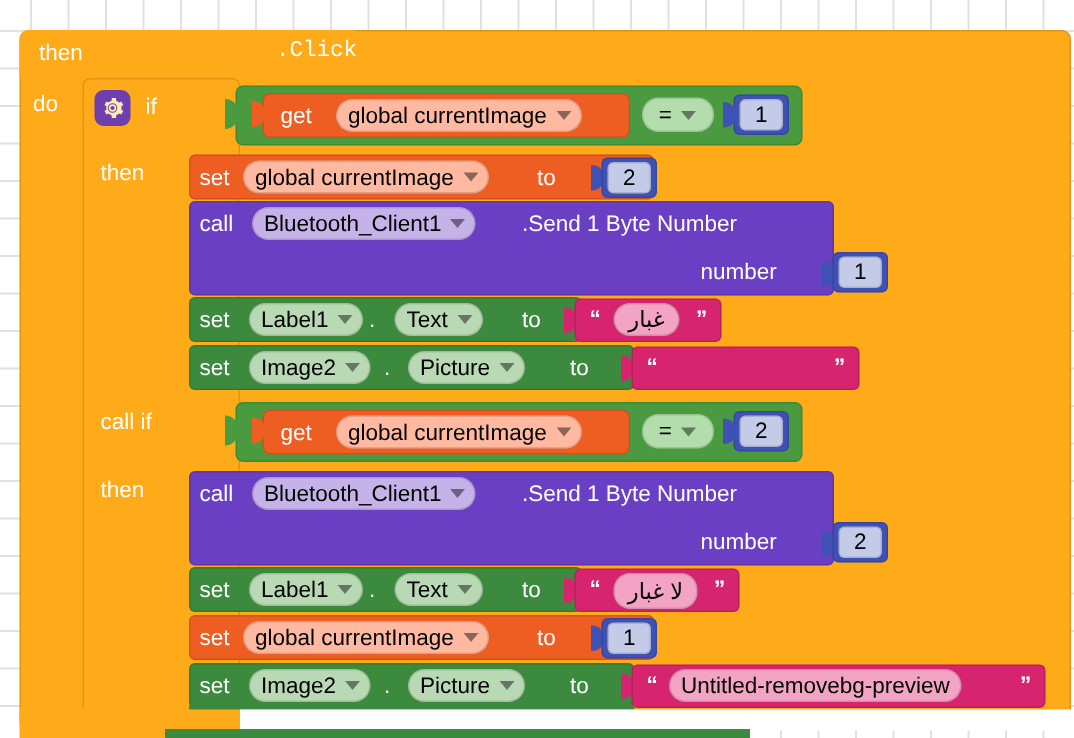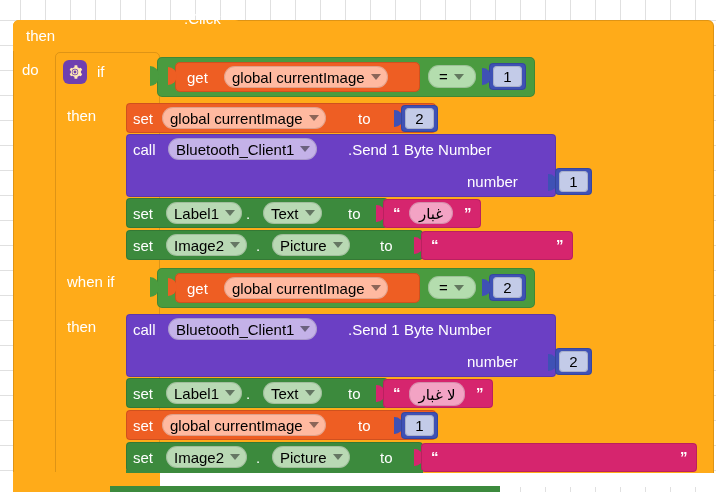--- a/index.html
+++ b/index.html
@@ -94,40 +94,40 @@
 <div id="canvas">
   <div id="grid"></div>
 
   <div class="blk c-event outline" style="left:13px;top:20px;width:701px;height:462px;border-radius:6px 6px 0 0;"></div>
 
   <div class="blk c-event" style="left:13px;top:20px;width:228px;height:31px;border-radius:6px 6px 0 0;"></div>
 
   <span class="label" style="left:26px;top:28px;">then</span>
 
 
-  <span class="label" style="left:184px;top:11px;">.Click</span>
+  <span class="label" style="left:184px;top:26px;font-family:Liberation Mono, monospace;">.Click</span>
 
   <span class="label" style="left:22px;top:62px;">do</span>
 
   <div class="notch c-event" style="left:60px;top:51px;background:#ffab19;"></div>
 
   <div class="blk c-ctrl outline" style="left:55px;top:52px;width:105px;height:430px;border-radius:5px 5px 0 0;"></div>
 
   <div class="gear" style="left:63px;top:60px;">
     <svg width="16" height="16" viewBox="0 0 24 24" aria-hidden="true">
       <path fill="#ffe9b5" d="M12 8.2a3.8 3.8 0 1 0 0 7.6 3.8 3.8 0 0 0 0-7.6zm0 5.9a2.1 2.1 0 1 1 0-4.2 2.1 2.1 0 0 1 0 4.2z"></path>
       <path fill="#ffe9b5" d="M21 12c0-.6-.05-1.1-.15-1.65l2-1.45-2-3.45-2.3.95c-.8-.7-1.75-1.25-2.8-1.6L15.4 2h-4l-.35 2.8c-1.05.35-2 .9-2.8 1.6l-2.3-.95-2 3.45 2 1.45c-.1.55-.15 1.05-.15 1.65s.05 1.1.15 1.65l-2 1.45 2 3.45 2.3-.95c.8.7 1.75 1.25 2.8 1.6l.35 2.8h4l.35-2.8c1.05-.35 2-.9 2.8-1.6l2.3.95 2-3.45-2-1.45c.1-.55.15-1.05.15-1.65zm-9 4.8A4.8 4.8 0 1 1 16.8 12 4.8 4.8 0 0 1 12 16.8z"></path>
     </svg>
   </div>
 
   <span class="label" style="left:97px;top:64px;text-align:center;">if</span>
 
   <span class="label" style="left:67px;top:108px;">then</span>
 
-  <span class="label" style="left:67px;top:274px;">when if</span>
+  <span class="label" style="left:67px;top:274px;">call if</span>
 
   <span class="label" style="left:67px;top:319px;">then</span>
 
   <div class="blk" style="left:120px;top:99px;width:6px;height:164px;background:#ffab19;"></div>
 
   <div class="blk c-logic outline" style="left:157px;top:57px;width:378px;height:40px;border-radius:5px;"></div>
   <div class="plug c-logic" style="left:150px;top:66px;background:#4a9b3f;"></div>
 
   <div class="blk c-var outline" style="left:175px;top:62px;width:245px;height:30px;border-radius:5px;"></div>
   <div class="plug c-var" style="left:168px;top:67px;background:#ee5e23;height:18px;"></div>
@@ -289,20 +289,23 @@
   </div>
   <span class="label" style="left:256px;top:450px;">.</span>
   <div class="field f-comp outline" style="left:272px;top:446px;height:22px;">
     <span class="txt">Picture</span>
     <span class="caret"></span>
   </div>
   <span class="label" style="left:380px;top:450px;">to</span>
   <div class="plug c-text" style="left:414px;top:449px;background:#d6256e;height:17px;"></div>
   <div class="blk c-text outline" style="left:421px;top:443px;width:276px;height:29px;border-radius:4px;"></div>
   <span class="quote" style="left:431px;top:449px;">“</span>
+  <div class="field f-text outline" style="left:446px;top:446px;height:22px;justify-content:center;padding:0 8px;">
+    <span class="txt">Untitled-removebg-preview</span>
+  </div>
   <span class="quote" style="left:680px;top:449px;">”</span>
 
   <div class="blk c-event" style="left:13px;top:472px;width:147px;height:20px;"></div>
   <div class="blk c-comp" style="left:110px;top:487px;width:390px;height:5px;border-radius:4px 4px 0 0;"></div>
   <div class="blk c-comp" style="left:126px;top:470px;width:297px;height:3px;"></div>
   <div class="blk" style="left:160px;top:473px;width:556px;height:14px;background:#ffffff;"></div>
   <div class="blk c-comp" style="left:110px;top:486px;width:390px;height:6px;"></div>
 </div>
 
 </body></html>

